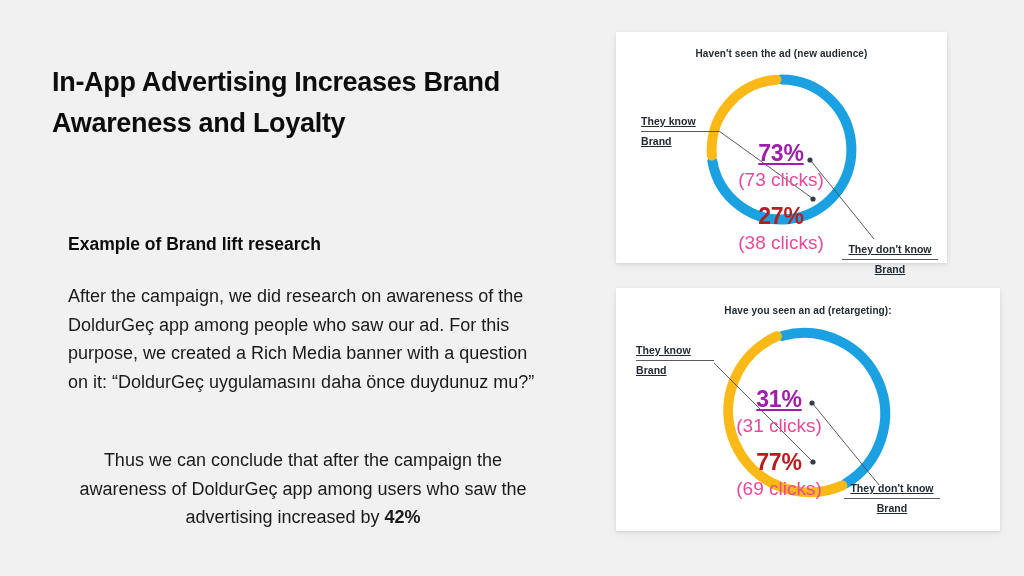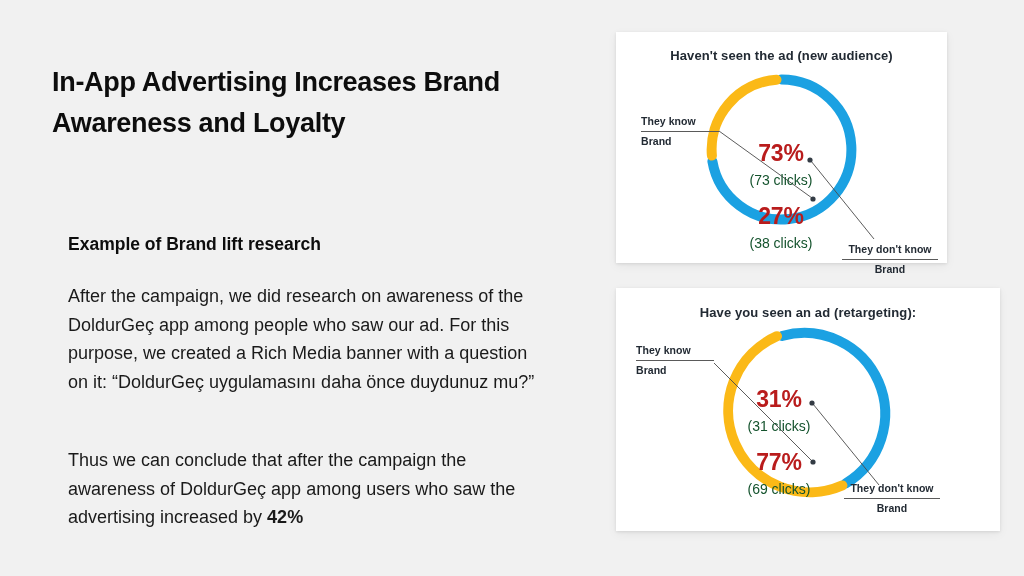--- a/index.html
+++ b/index.html
@@ -43,20 +43,21 @@
   .body-para {
     font-size: 18px;
     line-height: 28.5px;
     color: #1a1a1a;
     margin: 16px;
     padding-top: 10px;
     width: 470px;
   }
   .body-para.second {
     padding-top: 34px;
+    text-align: center;
   }
   .body-para b {
     font-weight: bold;
   }
 
   
   .card {
     position: absolute;
     background: #ffffff;
     box-shadow: 0 1px 3px rgba(0,0,0,0.10), 0 3px 10px rgba(0,0,0,0.05);
@@ -73,21 +74,21 @@
     width: 384px;
     height: 243px;
   }
 
   .chart-title {
     position: absolute;
     left: 0;
     right: 0;
     top: 16px;
     text-align: center;
-    font-size: 13px;
+    font-size: 10px;
     font-weight: bold;
     color: #222a33;
     letter-spacing: 0.1px;
   }
   #card-bottom .chart-title { top: 17px; }
 
   .chart-area {
     position: absolute;
     left: 0;
     top: 0;
@@ -108,38 +109,39 @@
   }
   #card-top .center-stack { left: 90px; top: 108px; }
   #card-bottom .center-stack { left: 88px; top: 98px; }
 
   .pct {
     font-size: 23px;
     font-weight: bold;
     line-height: 27px;
     letter-spacing: -0.2px;
   }
-  .pct.blue { color: #b91c1c; }
+  .pct.blue { color: #a21caf; text-decoration: underline; }
   .pct.yellow { color: #b91c1c; }
   .clicks {
-    font-size: 14px;
+    font-size: 19px;
     line-height: 18px;
-    color: #14532d;
+    color: #ec4899;
     padding-top: 4px;
   }
   .stack-gap { height: 14px; }
 
   
   .callout {
     position: absolute;
     font-size: 10.5px;
     font-weight: bold;
     color: #222a33;
     line-height: 15px;
     letter-spacing: 0.05px;
+    text-decoration: underline;
   }
   .callout .rule {
     height: 1px;
     background: #5a5a5a;
     margin: 2px 0 2px 0;
   }
   .callout.right { text-align: center; }
 
   #card-top .callout-left { left: 25px; top: 82px; width: 78px; }
   #card-top .callout-right { left: 226px; top: 210px; width: 96px; }

